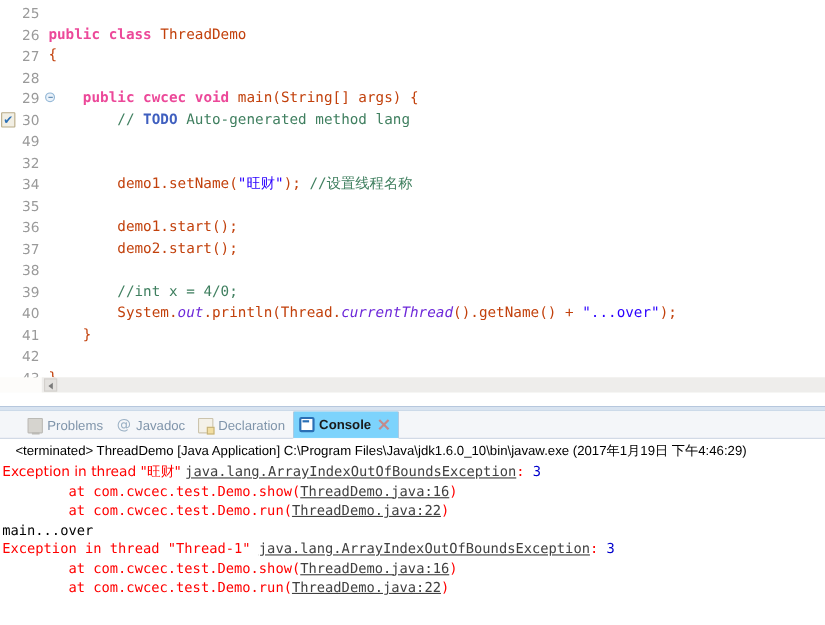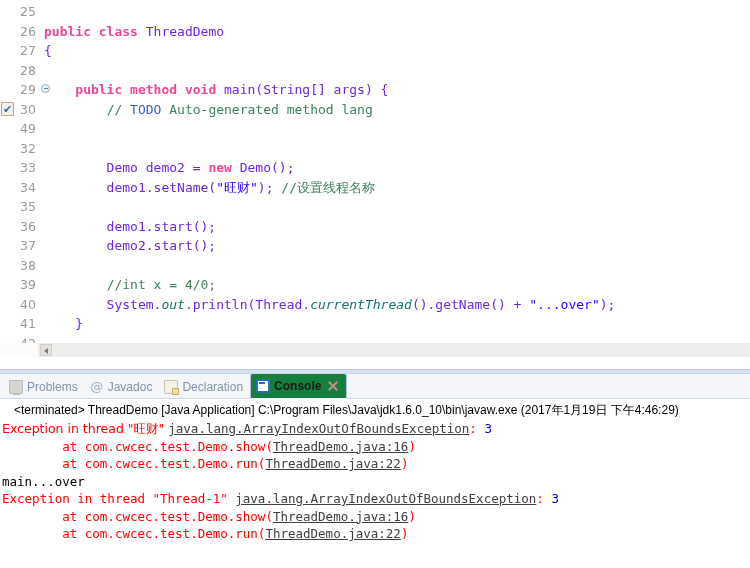--- a/index.html
+++ b/index.html
@@ -101,25 +101,25 @@
   }
 
   .code-text {
     position: absolute;
     left: 44px;
     top: 0;
   }
 
   
   .kw      { color: #ec4899; font-weight: bold; }
-  .plain   { color: #6d28d9; }
+  .plain   { color: #c2410c; }
   .str     { color: #2a00ff; }
   .cmt     { color: #3f7f5f; }
-  .cmt-tag { color: #3f5fbf; font-weight: normal; }
-  .static-i{ color: #0f766e; font-style: italic; }
+  .cmt-tag { color: #3f5fbf; font-weight: bold; }
+  .static-i{ color: #6d28d9; font-style: italic; }
 
   .editor-hscroll {
     position: absolute;
     left: 0;
     bottom: 12px;
     width: 750px;
     height: 14px;
     background: #fdfcfa;
   }
   .editor-hscroll .track {
@@ -176,21 +176,21 @@
     flex-direction: column;
     position: relative;
     overflow: hidden;
   }
 
   .tab-bar {
     height: 25px;
     background: #f4f6f9;
     display: flex;
     align-items: flex-end;
-    padding-left: 4px;
+    padding-left: 20px;
     border-bottom: 1px solid #cfd8e4;
     box-sizing: border-box;
     position: relative;
   }
 
   .tab {
     display: flex;
     align-items: center;
     height: 23px;
     padding: 0 7px 0 5px;
@@ -198,21 +198,21 @@
     color: #4a6b8a;
     font-family: "Liberation Sans", sans-serif;
     gap: 4px;
     cursor: default;
     position: relative;
   }
 
   .tab.inactive { color: #8095ab; }
 
   .tab.active {
-    background: #15803d;
+    background: #7dd3fc;
     border: 1px solid #b4c6da;
     border-bottom: 1px solid #ffffff;
     border-radius: 3px 3px 0 0;
     color: #1a1a1a;
     font-weight: bold;
     margin-bottom: -1px;
     height: 24px;
     text-align: center;
   }
 
@@ -338,25 +338,24 @@
 <body>
 
 <div id="app">
 
   <div class="editor">
     <div class="code-area" id="code-area">
         <div class="code-line"><span class="gutter"><span class="gutter-num">25</span></span><span class="code-text"></span></div>
         <div class="code-line"><span class="gutter"><span class="gutter-num">26</span></span><span class="code-text"><span class="kw">public </span><span class="kw">class </span><span class="plain">ThreadDemo</span></span></div>
         <div class="code-line"><span class="gutter"><span class="gutter-num">27</span></span><span class="code-text"><span class="plain">{</span></span></div>
         <div class="code-line"><span class="gutter"><span class="gutter-num">28</span></span><span class="code-text"></span></div>
-        <div class="code-line"><span class="gutter"><span class="gutter-num">29</span></span><span class="fold-marker"></span><span class="code-text"><span class="plain">    </span><span class="kw">public </span><span class="kw">method </span><span class="kw">void </span><span class="plain">main(String[] args) {</span></span></div>
+        <div class="code-line"><span class="gutter"><span class="gutter-num">29</span></span><span class="fold-marker"></span><span class="code-text"><span class="plain">    </span><span class="kw">public </span><span class="kw">cwcec </span><span class="kw">void </span><span class="plain">main(String[] args) {</span></span></div>
         <div class="code-line"><span class="gutter"><span class="gutter-num">30</span></span><span class="todo-marker"></span><span class="code-text"><span class="plain">        </span><span class="cmt">// </span><span class="cmt-tag">TODO</span><span class="cmt"> Auto-generated method lang</span></span></div>
         <div class="code-line"><span class="gutter"><span class="gutter-num">49</span></span><span class="code-text"></span></div>
         <div class="code-line"><span class="gutter"><span class="gutter-num">32</span></span></div>
-        <div class="code-line"><span class="gutter"><span class="gutter-num">33</span></span><span class="code-text"><span class="plain">        Demo demo2 = </span><span class="kw">new </span><span class="plain">Demo();</span></span></div>
         <div class="code-line"><span class="gutter"><span class="gutter-num">34</span></span><span class="code-text"><span class="plain">        demo1.setName(</span><span class="str">"旺财"</span><span class="plain">); </span><span class="cmt">//设置线程名称</span></span></div>
         <div class="code-line"><span class="gutter"><span class="gutter-num">35</span></span><span class="code-text"></span></div>
         <div class="code-line"><span class="gutter"><span class="gutter-num">36</span></span><span class="code-text"><span class="plain">        demo1.start();</span></span></div>
         <div class="code-line"><span class="gutter"><span class="gutter-num">37</span></span><span class="code-text"><span class="plain">        demo2.start();</span></span></div>
         <div class="code-line"><span class="gutter"><span class="gutter-num">38</span></span><span class="code-text"></span></div>
         <div class="code-line"><span class="gutter"><span class="gutter-num">39</span></span><span class="code-text"><span class="plain">        </span><span class="cmt">//int x = 4/0;</span></span></div>
         <div class="code-line"><span class="gutter"><span class="gutter-num">40</span></span><span class="code-text"><span class="plain">        System.</span><span class="static-i">out</span><span class="plain">.println(Thread.</span><span class="static-i">currentThread</span><span class="plain">().getName() + </span><span class="str">"...over"</span><span class="plain">);</span></span></div>
         <div class="code-line"><span class="gutter"><span class="gutter-num">41</span></span><span class="code-text"><span class="plain">    }</span></span></div>
         <div class="code-line"><span class="gutter"><span class="gutter-num">42</span></span><span class="code-text"></span></div>
         <div class="code-line"><span class="gutter"><span class="gutter-num">43</span></span><span class="code-text"><span class="plain">}</span></span></div>

